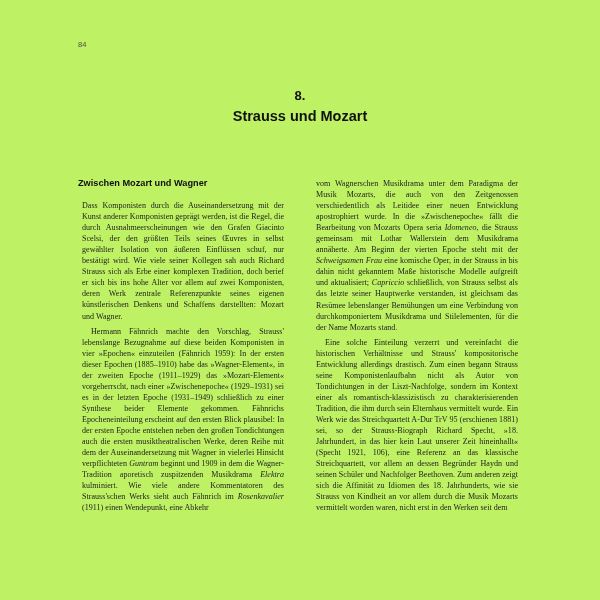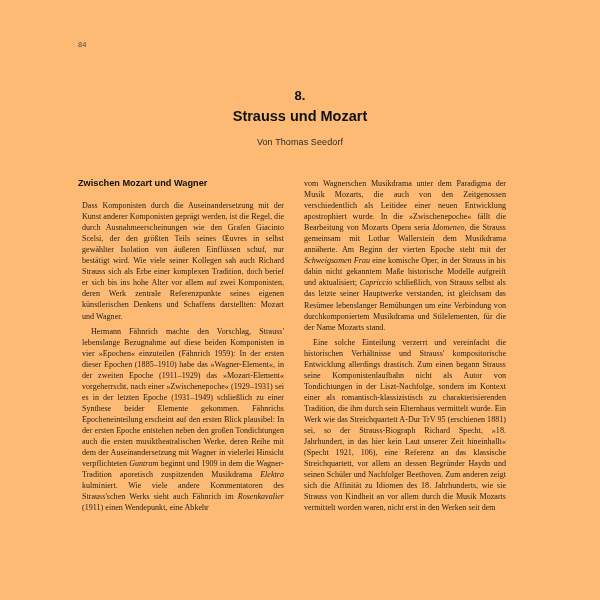--- a/index.html
+++ b/index.html
@@ -15,21 +15,21 @@
     color: #1b1b1b;
     -webkit-font-smoothing: antialiased;
   }
 
   #page {
     position: relative;
     width: 600px;
     height: 600px;
     box-sizing: border-box;
     padding: 0;
-    background: #fdba74;
+    background: #bef264;
   }
 
   
   .folio {
     position: absolute;
     top: 40px;
     left: 78px;
     font-family: "Liberation Sans", "DejaVu Sans", sans-serif;
     font-size: 7.5px;
     letter-spacing: 0.2px;
@@ -69,21 +69,21 @@
   }
 
   
   .columns {
     position: absolute;
     top: 178px;
     left: 78px;
     width: 444px;
     height: 390px;
     display: flex;
-    gap: 12px;
+    gap: 24px;
   }
   .col {
     width: 210px;
     box-sizing: border-box;
   }
 
   .section-heading {
     font-family: "Liberation Sans", "DejaVu Sans", sans-serif;
     font-weight: bold;
     font-size: 9.2px;
@@ -117,21 +117,20 @@
 </head>
 <body>
 
 <div id="page">
 
   <div class="folio">84</div>
 
   <div class="opener">
     <div class="chapter-number">8.</div>
     <h1 class="chapter-title">Strauss und Mozart</h1>
-    <div class="chapter-author">Von Thomas Seedorf</div>
   </div>
 
   <div class="columns">
 
     <div class="col col-left">
 
       <h2 class="section-heading">Zwischen Mozart und Wagner</h2>
 
       <p class="para"><span>Dass Komponisten durch die Auseinandersetzung mit der Kunst anderer Komponisten geprägt werden, ist die Regel, die durch Ausnahmeerscheinungen wie den Grafen Giacinto Scelsi, der den größten Teils seines Œuvres in selbst gewählter Isolation von äußeren Einflüssen schuf, nur bestätigt wird. Wie viele seiner Kollegen sah auch Richard Strauss sich als Erbe einer komplexen Tradition, doch berief er sich bis ins hohe Alter vor allem auf zwei Komponisten, deren Werk zentrale Referenzpunkte seines eigenen künstlerischen Denkens und Schaffens darstellten: Mozart und Wagner.</span></p>
 

